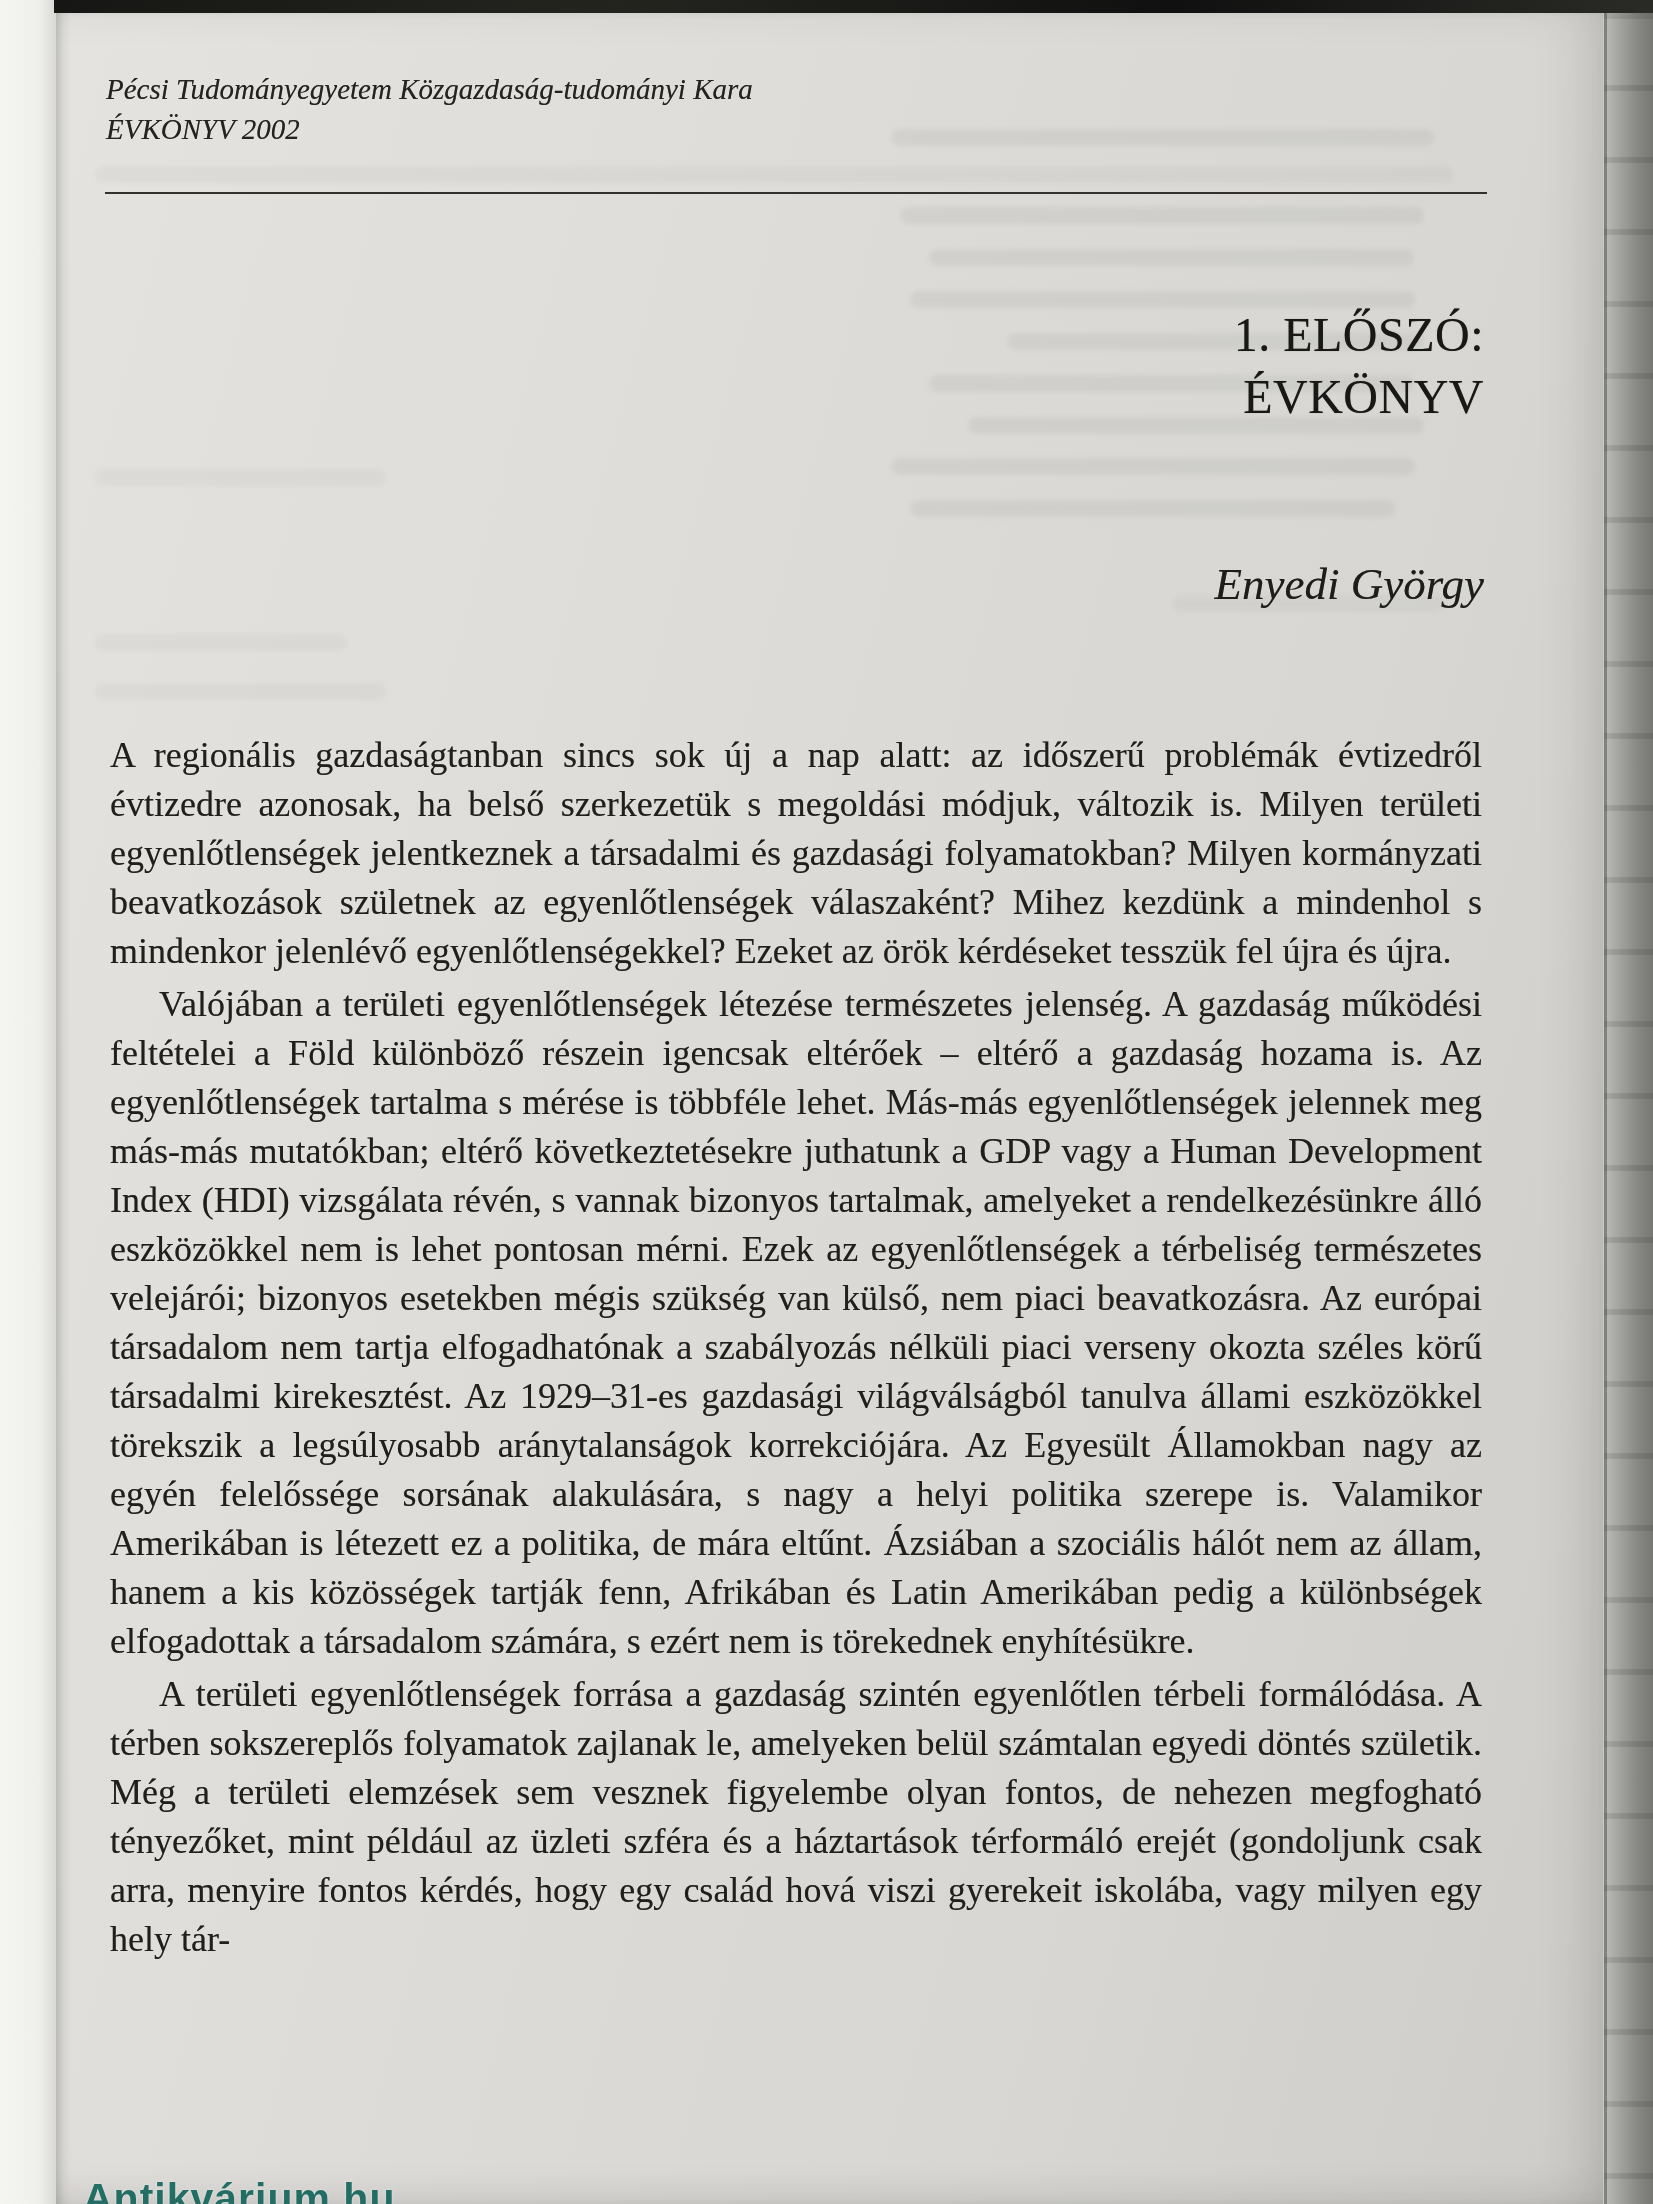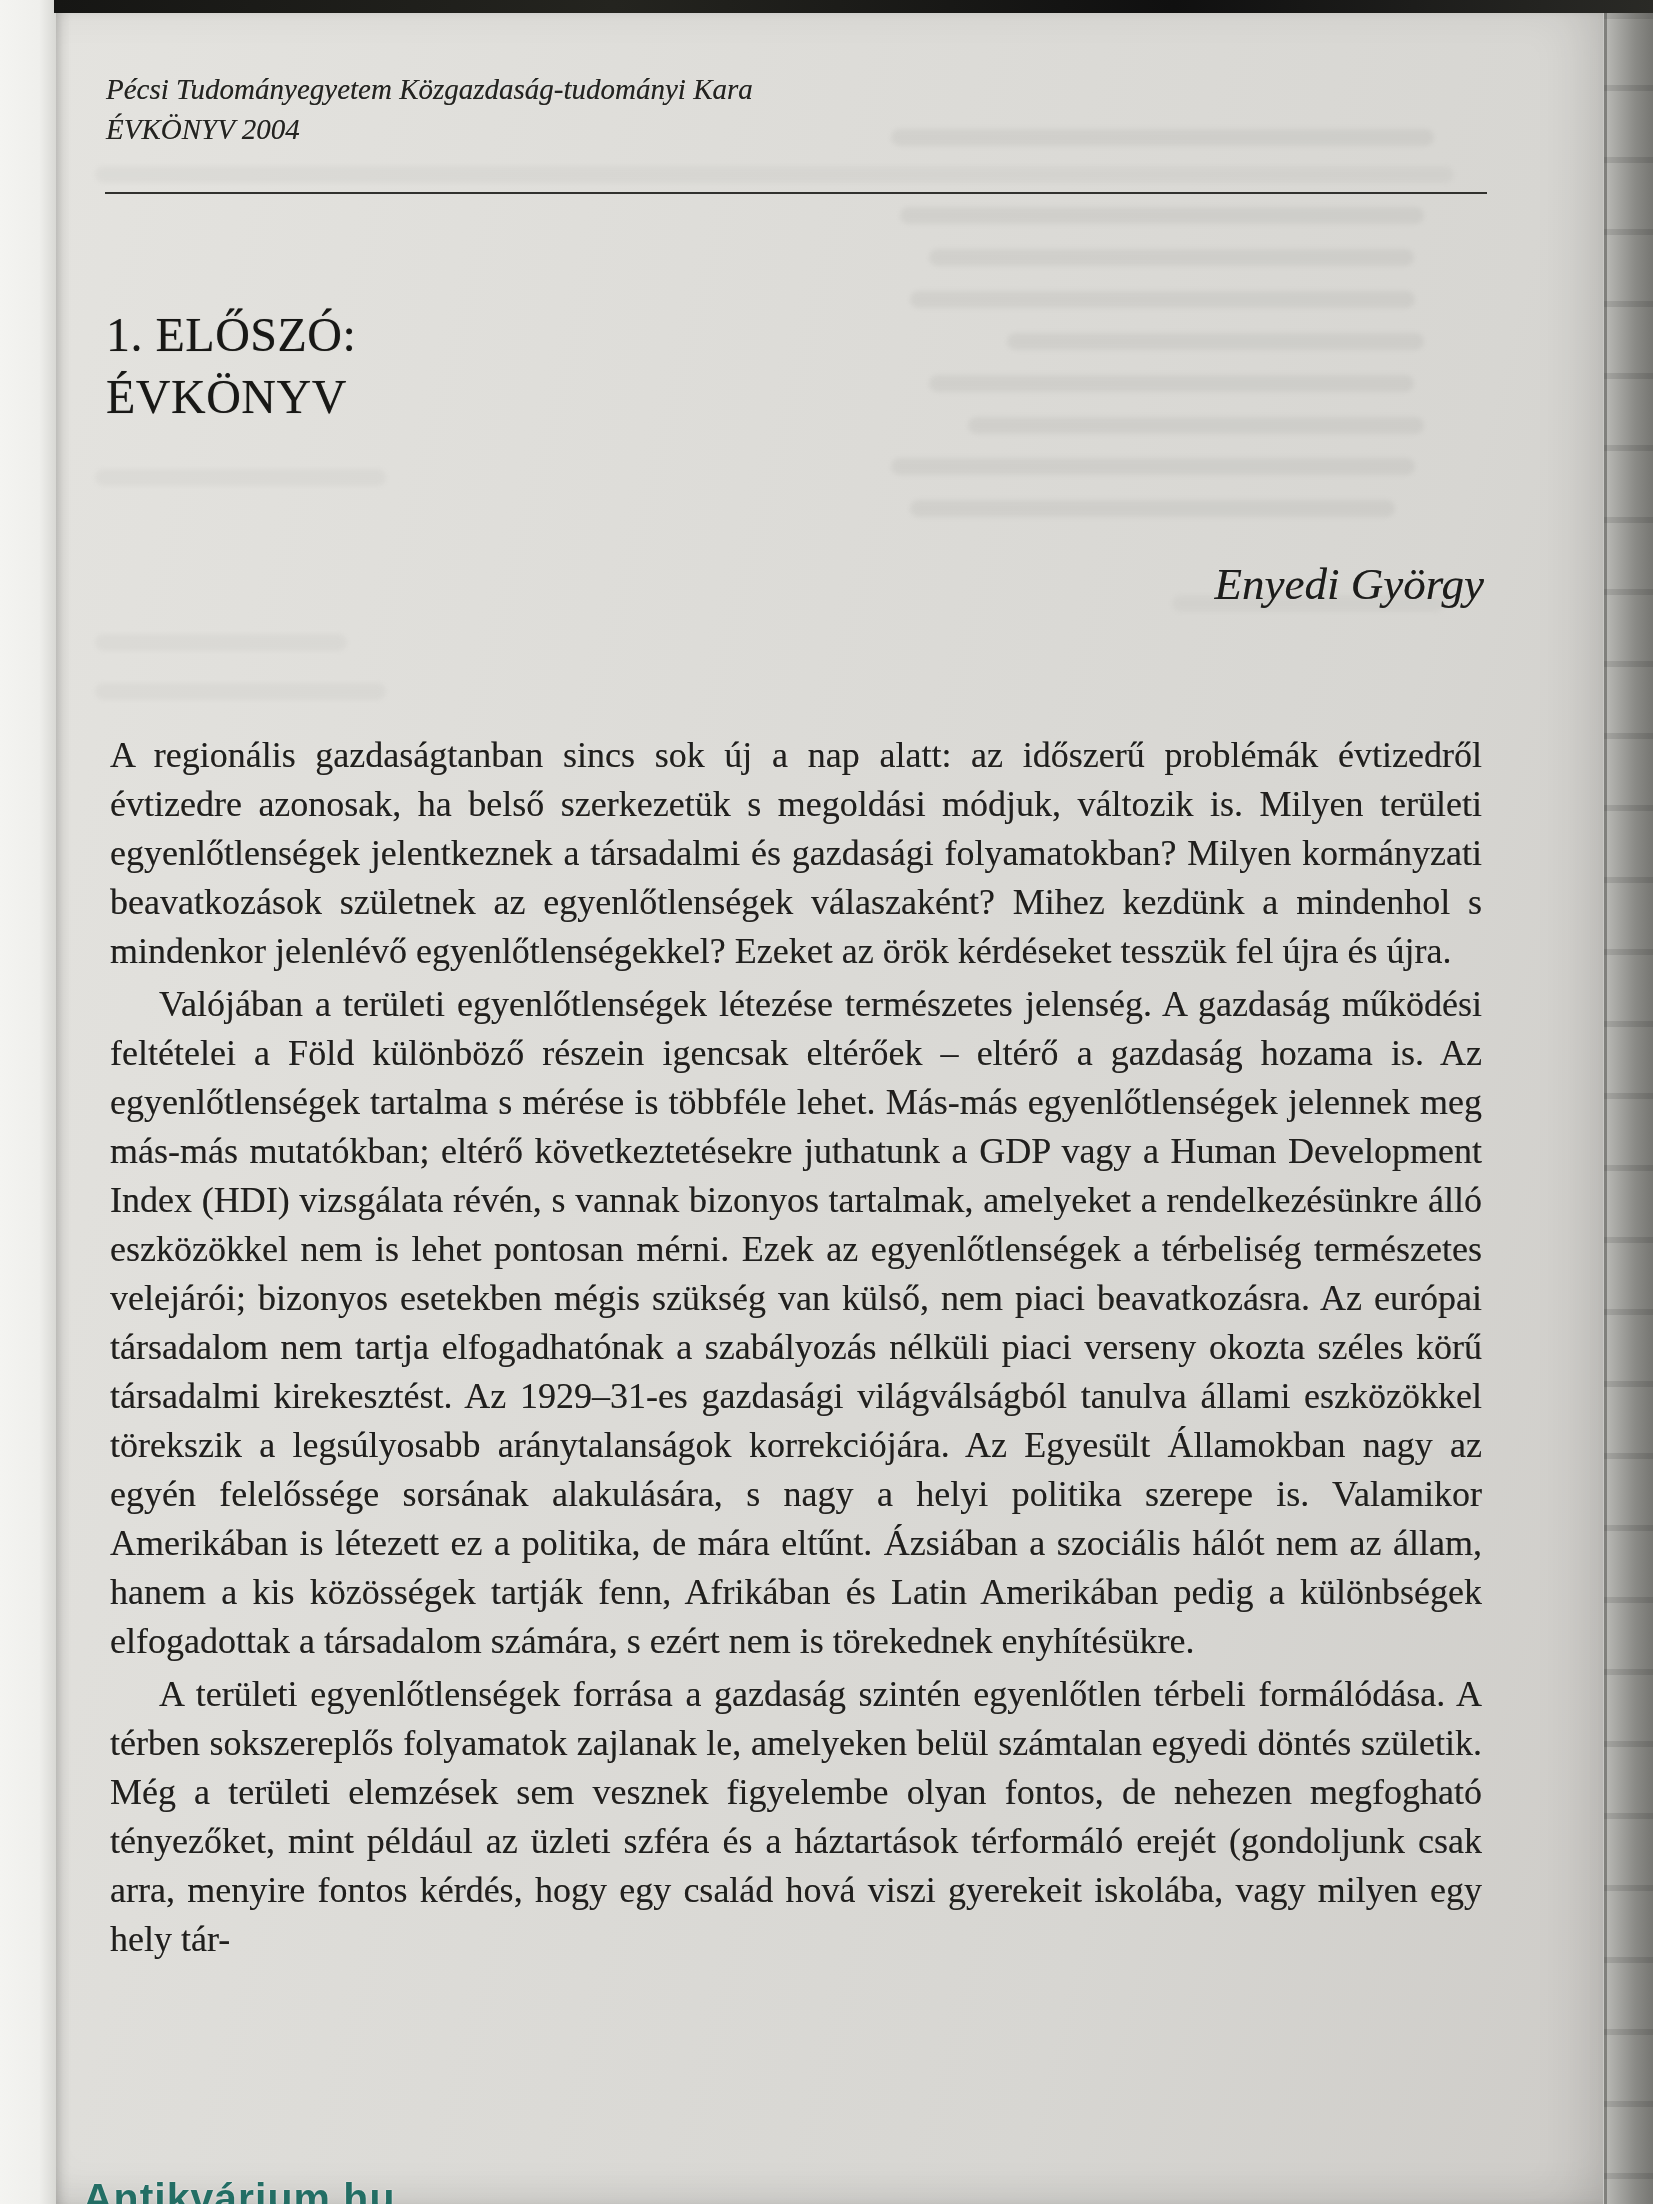--- a/index.html
+++ b/index.html
@@ -57,21 +57,21 @@
     font-style:italic;font-size:29px;line-height:40px;color:#232320;
     text-shadow:0 0 0.6px rgba(30,30,28,0.5);
   }
   .rule{
     position:absolute;left:49px;top:179px;width:1382px;height:2.9px;
     background:#31312e;
   }
 
   .title{
     position:absolute;left:50px;top:291px;width:1378px;
-    margin:0;text-align:left;font-weight:400;
+    margin:0;text-align:right;font-weight:400;
     font-size:48px;line-height:62px;letter-spacing:0.5px;color:#181816;
     text-shadow:0 0 0.7px rgba(20,20,18,0.55);
   }
   .title span{display:block;}
 
   .author{
     position:absolute;left:50px;top:545px;width:1378px;
     text-align:right;font-style:italic;font-size:45px;color:#1d1d1b;
     text-shadow:0 0 0.6px rgba(25,25,23,0.5);
   }
@@ -113,21 +113,21 @@
     <div class="ghost" style="left:912px;top:404px;width:456px;"></div>
     <div class="ghost" style="left:835px;top:445px;width:524px;"></div>
     <div class="ghost faint" style="left:39px;top:456px;width:291px;"></div>
     <div class="ghost" style="left:854px;top:487px;width:485px;"></div>
     <div class="ghost faint" style="left:1116px;top:582px;width:272px;"></div>
     <div class="ghost faint" style="left:39px;top:621px;width:252px;"></div>
     <div class="ghost faint" style="left:39px;top:670px;width:291px;"></div>
 
     <header class="running-header">
       <div>Pécsi Tudományegyetem Közgazdaság-tudományi Kara</div>
-      <div>ÉVKÖNYV 2004</div>
+      <div>ÉVKÖNYV 2002</div>
     </header>
 
     <div class="rule"></div>
 
     <h1 class="title">
       <span>1. ELŐSZÓ:</span>
       <span>ÉVKÖNYV</span>
     </h1>
 
     <div class="author">Enyedi György</div>

